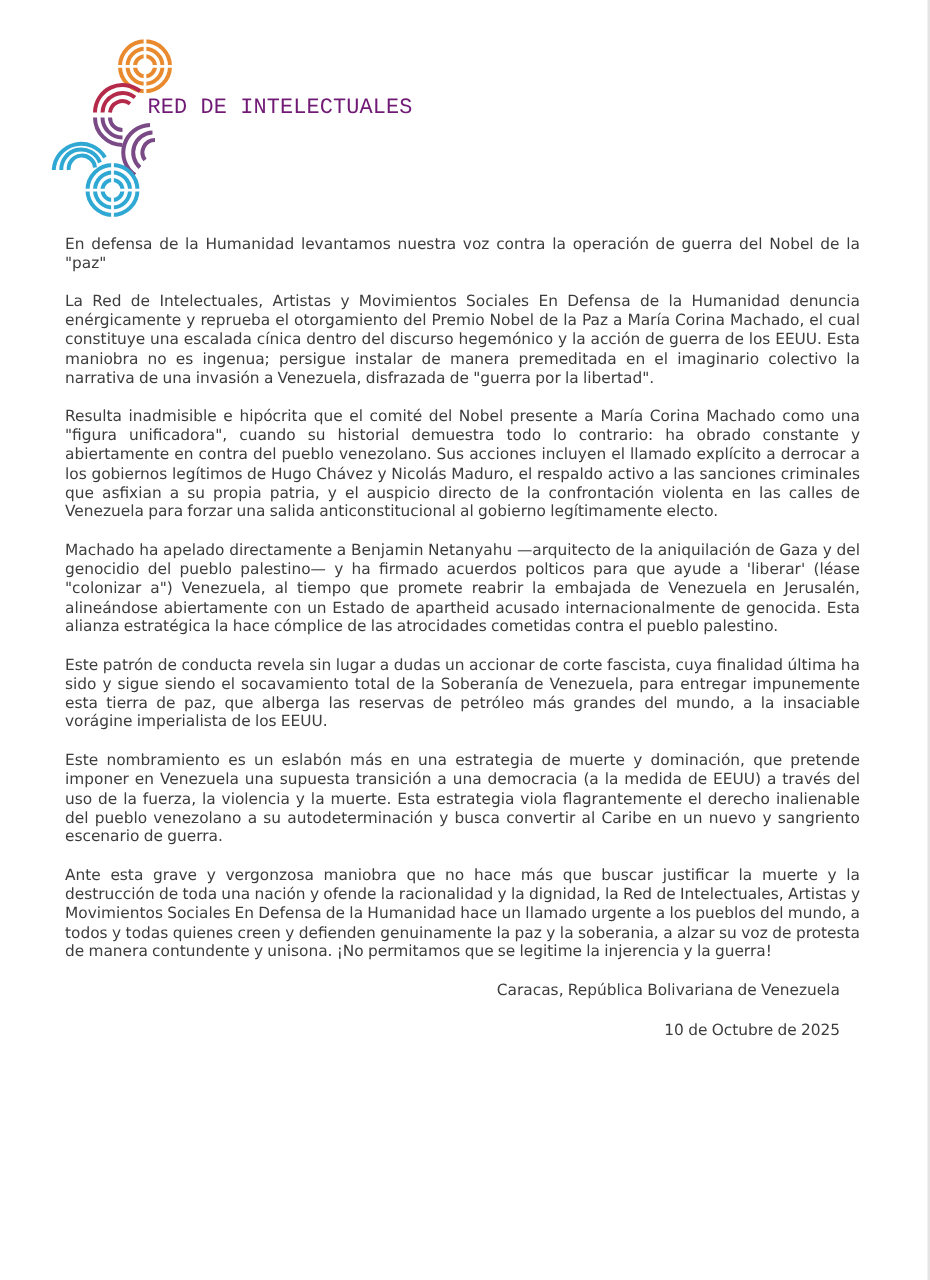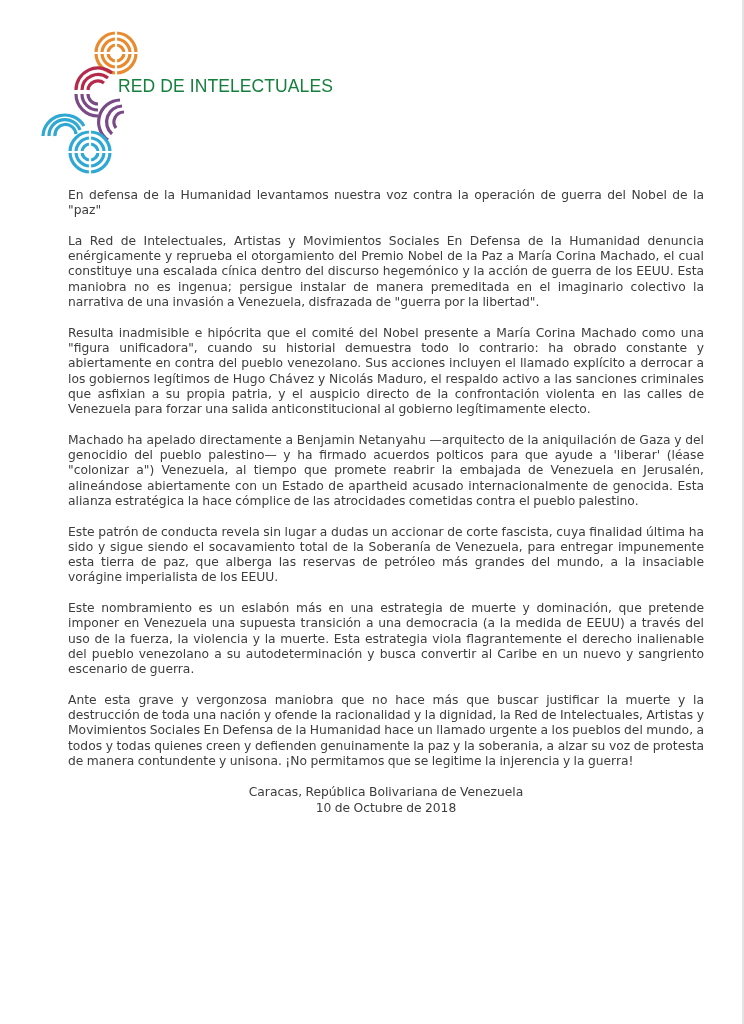--- a/index.html
+++ b/index.html
@@ -9,31 +9,31 @@
   }
   .edge-line {
     position: absolute; top: 0; right: 0; width: 2px; height: 1024px; background: #e4e4e4;
   }
   .logo {
     position: absolute; left: 38px; top: 28px; width: 300px; height: 150px;
   }
   .logo svg.mark { position: absolute; left: 0; top: 0; }
   .logo-text {
     position: absolute; left: 80px; top: 50px;
-    color: #15803d; font-family: Liberation Sans, sans-serif; font-weight: 400;
+    color: #701a75; font-family: Liberation Mono, monospace; font-weight: 400;
     font-size: 17.5px; line-height: 17px; letter-spacing: 0.1px;
   }
   .logo-text div { white-space: nowrap; }
   .content {
-    position: absolute; left: 68px; top: 188px; width: 636px;
+    position: absolute; left: 52px; top: 188px; width: 636px;
     color: #3d3d3d; font-size: 12.3px; line-height: 15.3px;
     text-align: justify; word-spacing: -0.5px;
   }
   .content p { margin: 0 0 15.3px 0; }
-  .content p.sign { margin: 1px; text-align: center; }
+  .content p.sign { margin: 16px; text-align: right; }
 </style>
 </head>
 <body>
 
 <div class="edge-line"></div>
 
 <div class="logo">
   <svg class="mark" width="120" height="150" viewBox="0 0 120 150">
     <g fill="none" stroke-width="3.2">
 
@@ -82,14 +82,14 @@
 
 <div class="content">
   <p>En defensa de la Humanidad levantamos nuestra voz contra la operación de guerra del Nobel de la "paz"</p>
   <p>La Red de Intelectuales, Artistas y Movimientos Sociales En Defensa de la Humanidad denuncia enérgicamente y reprueba el otorgamiento del Premio Nobel de la Paz a María Corina Machado, el cual constituye una escalada cínica dentro del discurso hegemónico y la acción de guerra de los EEUU. Esta maniobra no es ingenua; persigue instalar de manera premeditada en el imaginario colectivo la narrativa de una invasión a Venezuela, disfrazada de "guerra por la libertad".</p>
   <p>Resulta inadmisible e hipócrita que el comité del Nobel presente a María Corina Machado como una "figura unificadora", cuando su historial demuestra todo lo contrario: ha obrado constante y abiertamente en contra del pueblo venezolano. Sus acciones incluyen el llamado explícito a derrocar a los gobiernos legítimos de Hugo Chávez y Nicolás Maduro, el respaldo activo a las sanciones criminales que asfixian a su propia patria, y el auspicio directo de la confrontación violenta en las calles de Venezuela para forzar una salida anticonstitucional al gobierno legítimamente electo.</p>
   <p>Machado ha apelado directamente a Benjamin Netanyahu —arquitecto de la aniquilación de Gaza y del genocidio del pueblo palestino— y ha firmado acuerdos polticos para que ayude a 'liberar' (léase "colonizar a") Venezuela, al tiempo que promete reabrir la embajada de Venezuela en Jerusalén, alineándose abiertamente con un Estado de apartheid acusado internacionalmente de genocida. Esta alianza estratégica la hace cómplice de las atrocidades cometidas contra el pueblo palestino.</p>
   <p>Este patrón de conducta revela sin lugar a dudas un accionar de corte fascista, cuya finalidad última ha sido y sigue siendo el socavamiento total de la Soberanía de Venezuela, para entregar impunemente esta tierra de paz, que alberga las reservas de petróleo más grandes del mundo, a la insaciable vorágine imperialista de los EEUU.</p>
   <p>Este nombramiento es un eslabón más en una estrategia de muerte y dominación, que pretende imponer en Venezuela una supuesta transición a una democracia (a la medida de EEUU) a través del uso de la fuerza, la violencia y la muerte. Esta estrategia viola flagrantemente el derecho inalienable del pueblo venezolano a su autodeterminación y busca convertir al Caribe en un nuevo y sangriento escenario de guerra.</p>
   <p>Ante esta grave y vergonzosa maniobra que no hace más que buscar justificar la muerte y la destrucción de toda una nación y ofende la racionalidad y la dignidad, la Red de Intelectuales, Artistas y Movimientos Sociales En Defensa de la Humanidad hace un llamado urgente a los pueblos del mundo, a todos y todas quienes  creen y defienden genuinamente la paz y la soberania, a alzar su voz de protesta de manera contundente y unisona. ¡No permitamos que se legitime la injerencia y la guerra!</p>
   <p class="sign">Caracas, República Bolivariana de Venezuela</p>
-  <p class="sign">10 de Octubre de 2018</p>
+  <p class="sign">10 de Octubre de 2025</p>
 </div>
 
 </body></html>

